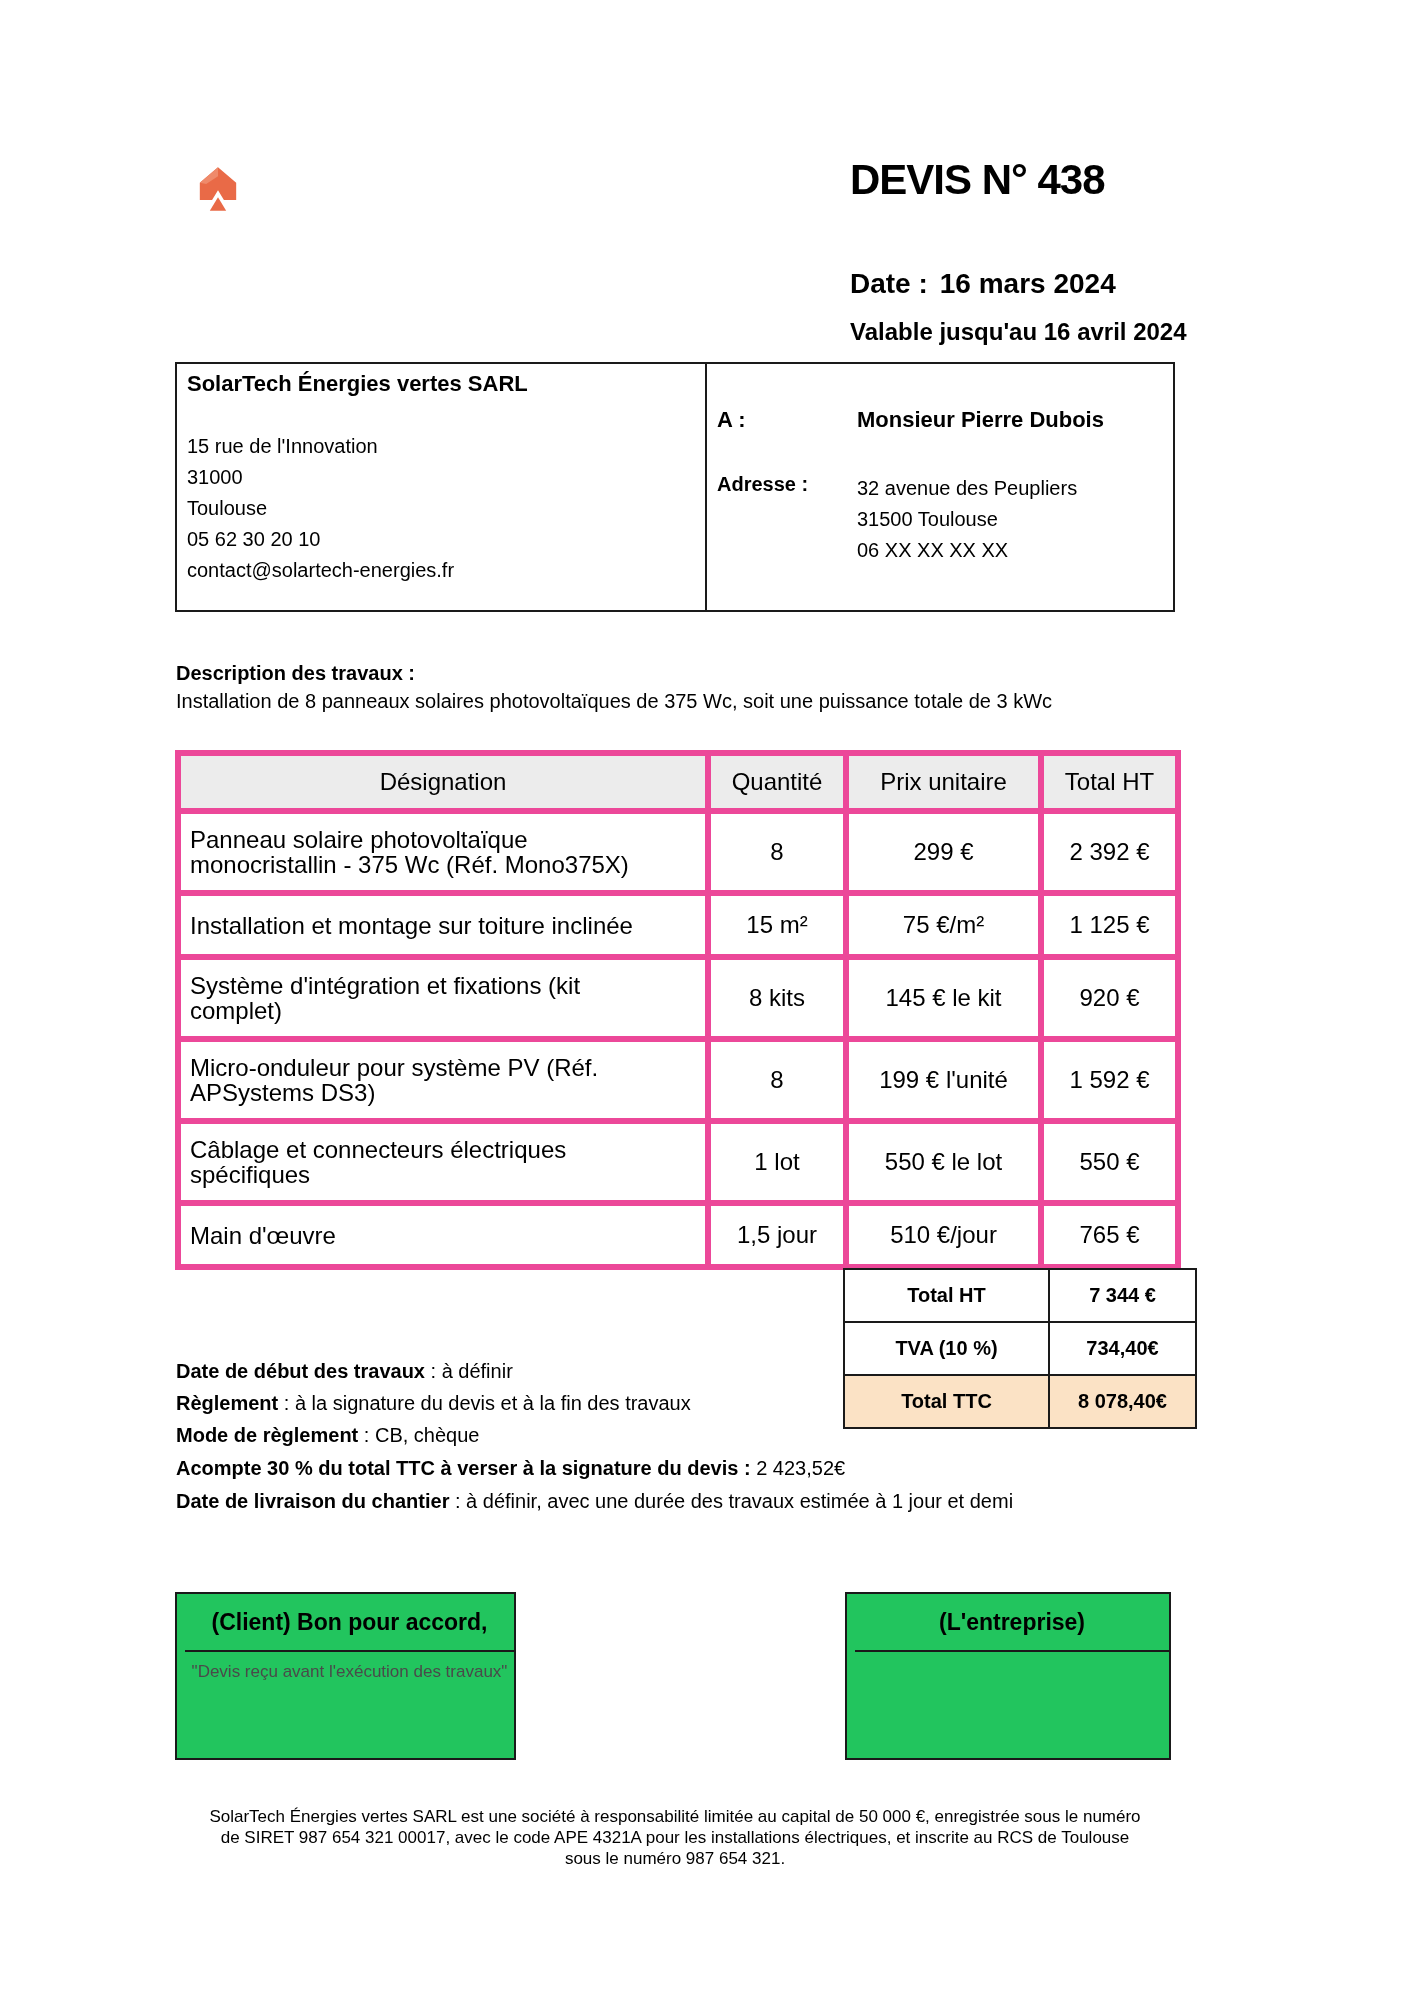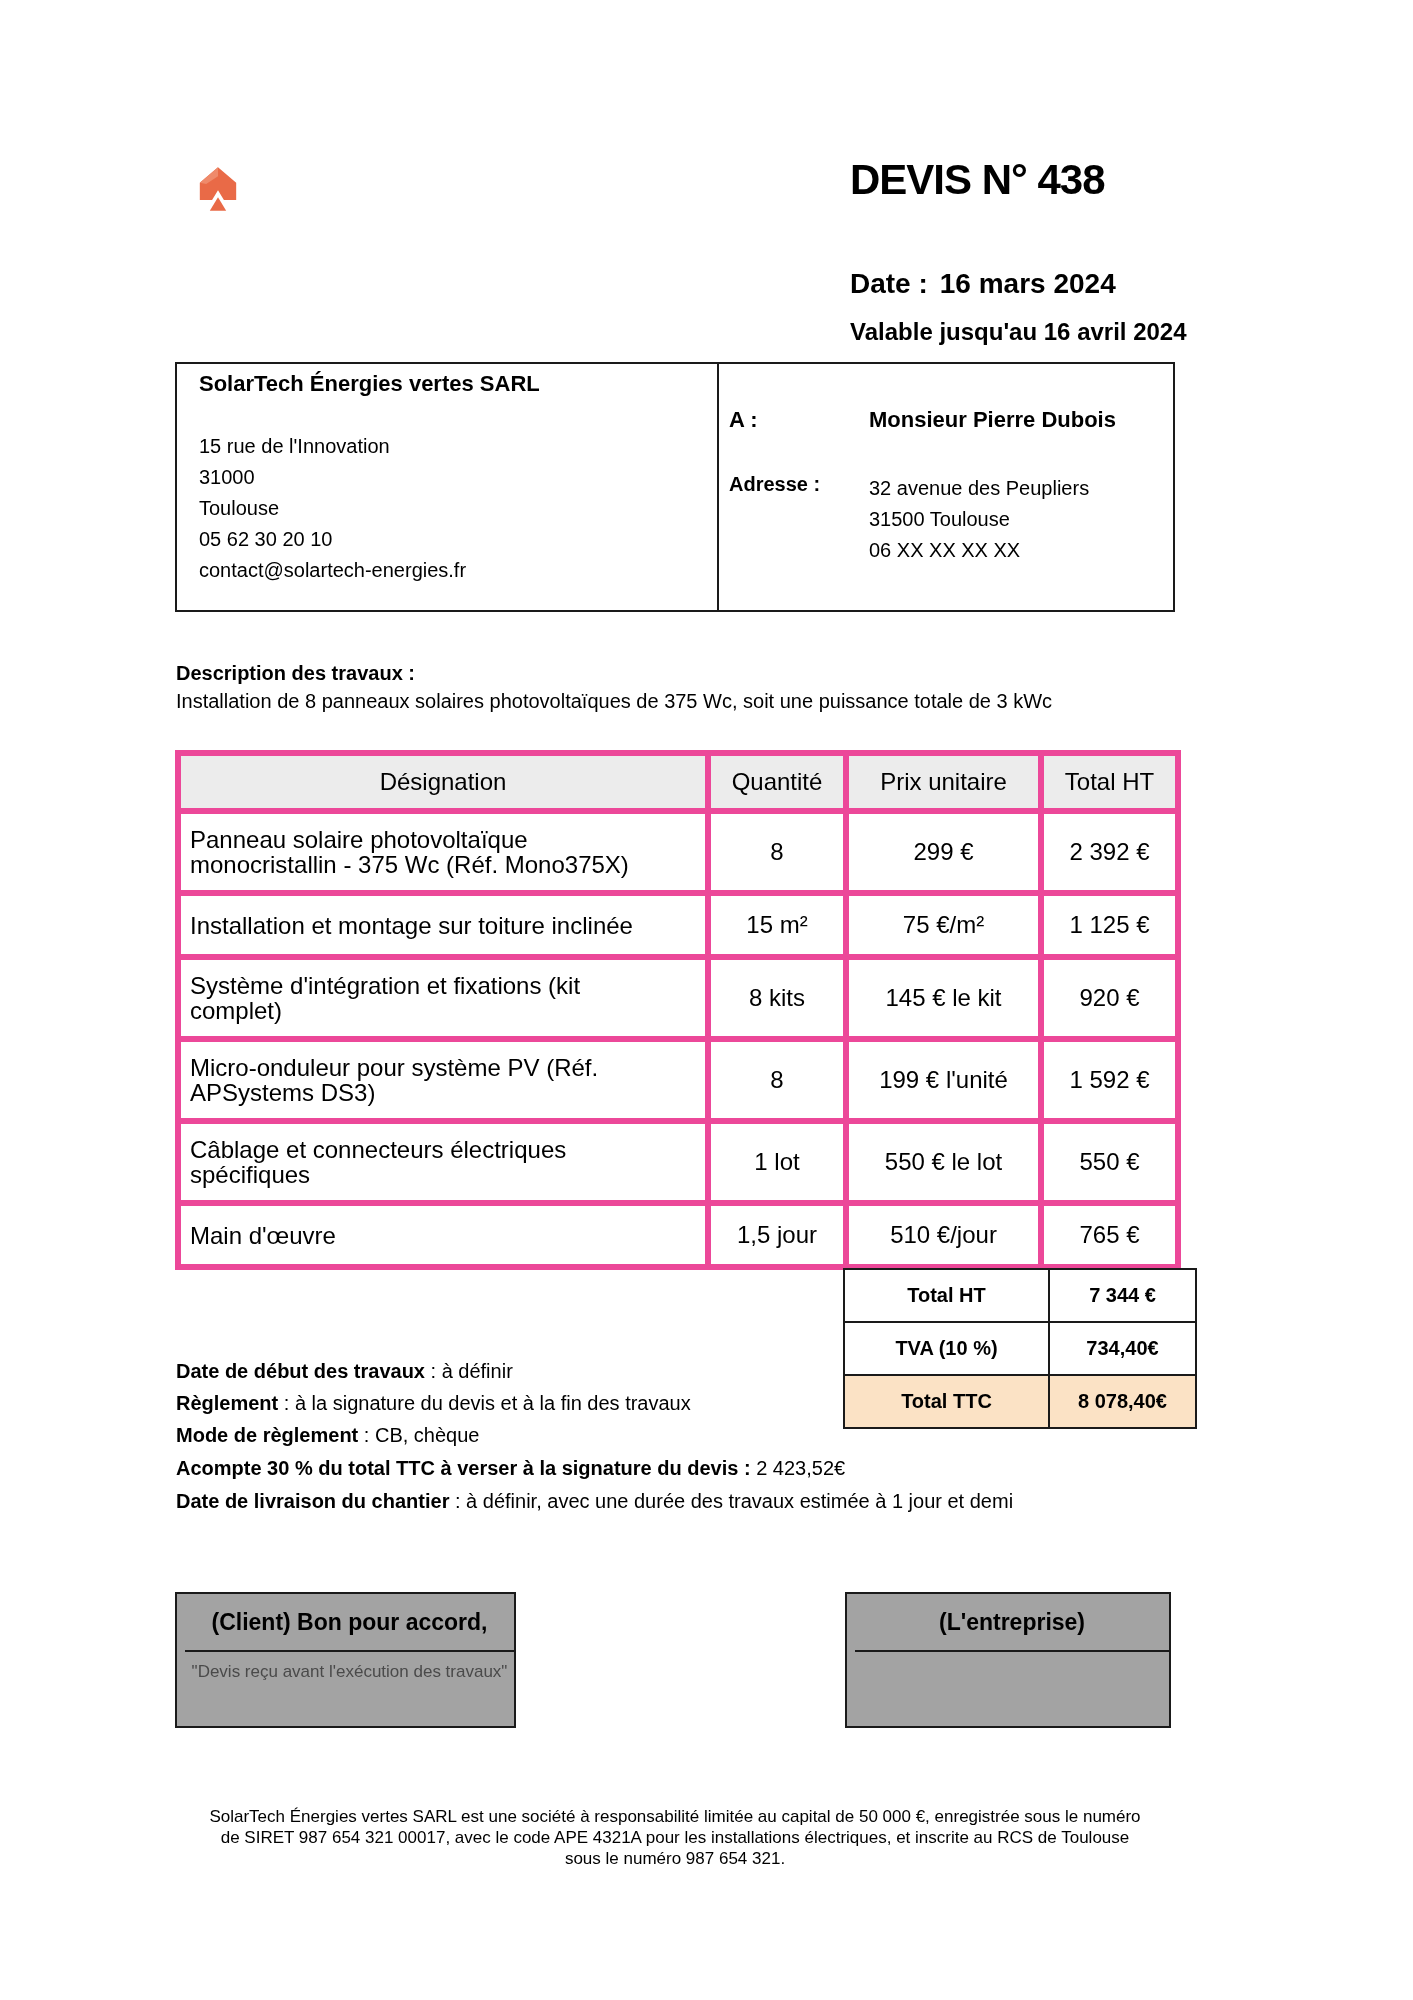--- a/index.html
+++ b/index.html
@@ -17,21 +17,21 @@
   .logo-text{margin-left:10px;font-size:37px;letter-spacing:1px;line-height:44px;white-space:nowrap;}
   .logo-habitat{color:#474747;}
   .logo-presto{color:#9c9c9c;}
   .logo-pro{font-size:14px;font-weight:bold;color:#e96a47;vertical-align:16px;margin-left:3px;letter-spacing:1px;}
   .quote-title{position:absolute;left:850px;top:156px;font-size:42px;font-weight:bold;letter-spacing:-1px;white-space:nowrap;}
   .date-line{position:absolute;left:850px;top:268px;font-size:28px;font-weight:bold;white-space:nowrap;}
   .date-line .gap{display:inline-block;width:12px;}
   .validity-line{position:absolute;left:850px;top:318px;font-size:24px;font-weight:bold;white-space:nowrap;}
 
   
-  .parties{position:absolute;left:175px;top:362px;width:1000px;height:250px;border:2px solid #1a1a1a;display:flex;box-sizing:border-box;padding-left:12px;}
+  .parties{position:absolute;left:175px;top:362px;width:1000px;height:250px;border:2px solid #1a1a1a;display:flex;box-sizing:border-box;}
   .company-box{width:530px;box-sizing:border-box;border-right:2px solid #1a1a1a;padding:7px 10px;}
   .client-box{flex:1;box-sizing:border-box;padding:7px 10px;}
   .company-name{font-size:22px;font-weight:bold;}
   .company-lines{margin-top:34px;font-size:20px;line-height:31px;}
   .client-row{display:flex;}
   .client-row .lbl{width:140px;font-weight:bold;flex:0 0 140px;}
   .client-row-to{margin-top:36px;font-size:22px;}
   .client-row-to .val{font-weight:bold;}
   .client-row-addr{margin-top:40px;font-size:20px;}
   .client-row-addr .val{line-height:31px;}
@@ -56,21 +56,21 @@
   .totals .t-val{width:137px;}
   .totals tr.hl td{background:#fbe2c5;}
 
   
   .terms{position:absolute;left:176px;top:1360px;width:1100px;font-size:20px;}
   .terms p{margin:0 0 9px 0;line-height:23px;}
   .terms p b{font-weight:bold;}
   .terms p.sp{margin-top:10px;}
 
   
-  .sig{position:absolute;top:1592px;border:2px solid #1a1a1a;box-sizing:border-box;height:136px;background:#a3a3a3;padding-left:8px;}
+  .sig{position:absolute;top:1592px;border:2px solid #1a1a1a;box-sizing:border-box;height:168px;background:#22c55e;padding-left:8px;}
   .sig-client{left:175px;width:341px;}
   .sig-company{left:845px;width:326px;}
   .sig-title{border-bottom:2px solid #1a1a1a;height:58px;box-sizing:border-box;display:flex;align-items:center;justify-content:center;font-size:23px;font-weight:bold;}
   .sig-note{padding-top:10px;text-align:center;font-size:17px;color:#4a4a4a;}
 
   
   .legal{position:absolute;left:205px;top:1806px;width:940px;text-align:center;font-size:17px;line-height:21px;}
 </style>
 </head>
 <body>

